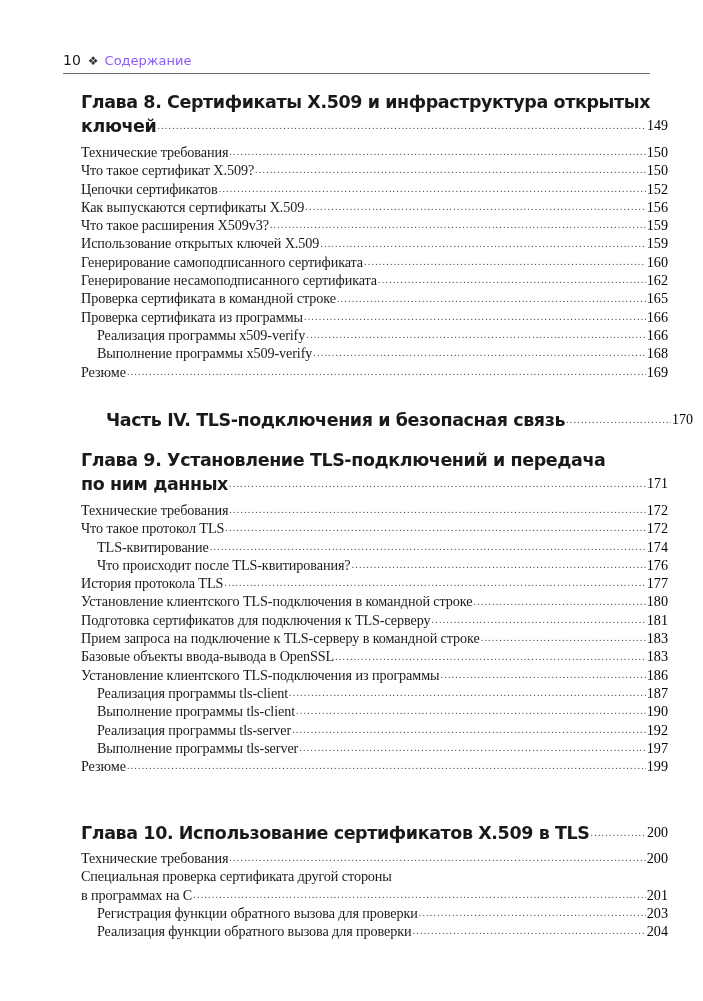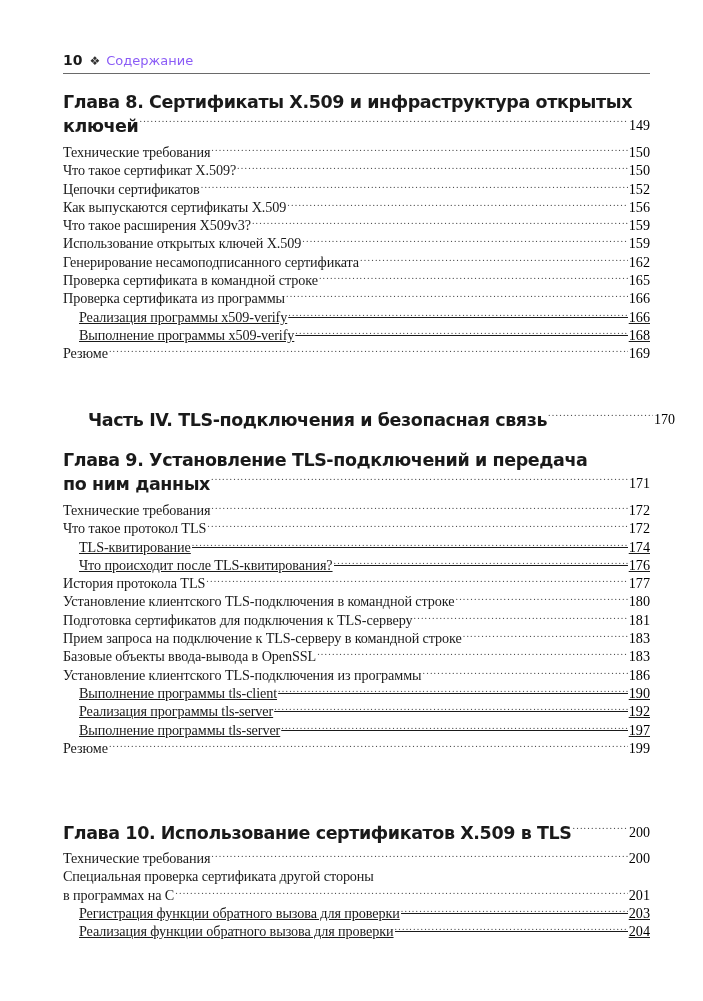--- a/index.html
+++ b/index.html
@@ -5,47 +5,47 @@
   html, body { margin:0; padding:0; }
   body {
     width:703px; height:1001px; background:#ffffff; position:relative; overflow:hidden;
     color:#1a1a1a;
   }
   .page-header {
     position:absolute; left:63px; top:49px; width:587px; height:24px;
     border-bottom:1.5px solid #6a6a6a;
     font-family:"DejaVu Sans", sans-serif; font-size:13px; line-height:22px;
   }
-  .page-header .pnum { font-weight:bold; font-size:14px; }
+  .page-header .pnum { font-weight:normal; font-size:14px; }
   .page-header .orn { display:inline-block; margin:0 6px 0 7px; font-size:12px; color:#333; }
   .page-header .title { color:#8b5cf6; }
 
-  .block { position:absolute; left:63px; width:587px; }
+  .block { position:absolute; left:81px; width:587px; }
   .heading {
     font-family:"DejaVu Sans", sans-serif; font-weight:bold; font-size:17.5px;
     line-height:24px; letter-spacing:-0.4px; color:#1a1a1a;
   }
   .heading .line1 { display:block; }
-  .toc-line { display:flex; align-items:flex-start; white-space:nowrap; }
+  .toc-line { display:flex; align-items:center; white-space:nowrap; }
   .toc-line .txt { flex:0 0 auto; }
   .toc-line .dots {
     flex:1 1 auto; overflow:hidden; margin:0 1px;
     font-family:"Liberation Serif", serif; font-weight:normal; font-size:10px;
     letter-spacing:1.2px; color:#444; line-height:1;
   }
   .toc-line .dots::before {
     content:"...................................................................................................................................................................................................................................................";
   }
   .toc-line .pg {
     flex:0 0 auto; font-family:"Liberation Serif", serif; font-weight:normal;
     font-size:14px; color:#000000; letter-spacing:0;
   }
   .entries { font-family:"Liberation Serif", serif; font-size:14.2px; line-height:18.3px; letter-spacing:-0.1px; color:#1a1a1a; }
   .entries .toc-line .pg { font-size:14.2px; }
-  .entry.l2 { padding-left:16px;text-decoration:underline; }
+  .entry.l2 { padding-left:16px; }
   .entry.wrap .first { display:block; }
 </style>
 </head>
 <body>
 
 <div class="page-header">
   <span class="pnum">10</span><span class="orn">❖</span><span class="title">Содержание</span>
 </div>
 
 <div class="block" style="top:90px;">
@@ -96,20 +96,27 @@
     </div>
     <div class="entry">
       <div class="toc-line">
         <span class="txt">Использование открытых ключей X.509</span>
         <span class="dots"></span>
         <span class="pg">159</span>
       </div>
     </div>
     <div class="entry">
       <div class="toc-line">
+        <span class="txt">Генерирование самоподписанного сертификата</span>
+        <span class="dots"></span>
+        <span class="pg">160</span>
+      </div>
+    </div>
+    <div class="entry">
+      <div class="toc-line">
         <span class="txt">Генерирование несамоподписанного сертификата</span>
         <span class="dots"></span>
         <span class="pg">162</span>
       </div>
     </div>
     <div class="entry">
       <div class="toc-line">
         <span class="txt">Проверка сертификата в командной строке</span>
         <span class="dots"></span>
         <span class="pg">165</span>
@@ -231,20 +238,27 @@
     </div>
     <div class="entry">
       <div class="toc-line">
         <span class="txt">Установление клиентского TLS-подключения из программы</span>
         <span class="dots"></span>
         <span class="pg">186</span>
       </div>
     </div>
     <div class="entry l2">
       <div class="toc-line">
+        <span class="txt">Реализация программы tls-client</span>
+        <span class="dots"></span>
+        <span class="pg">187</span>
+      </div>
+    </div>
+    <div class="entry l2">
+      <div class="toc-line">
         <span class="txt">Выполнение программы tls-client</span>
         <span class="dots"></span>
         <span class="pg">190</span>
       </div>
     </div>
     <div class="entry l2">
       <div class="toc-line">
         <span class="txt">Реализация программы tls-server</span>
         <span class="dots"></span>
         <span class="pg">192</span>

